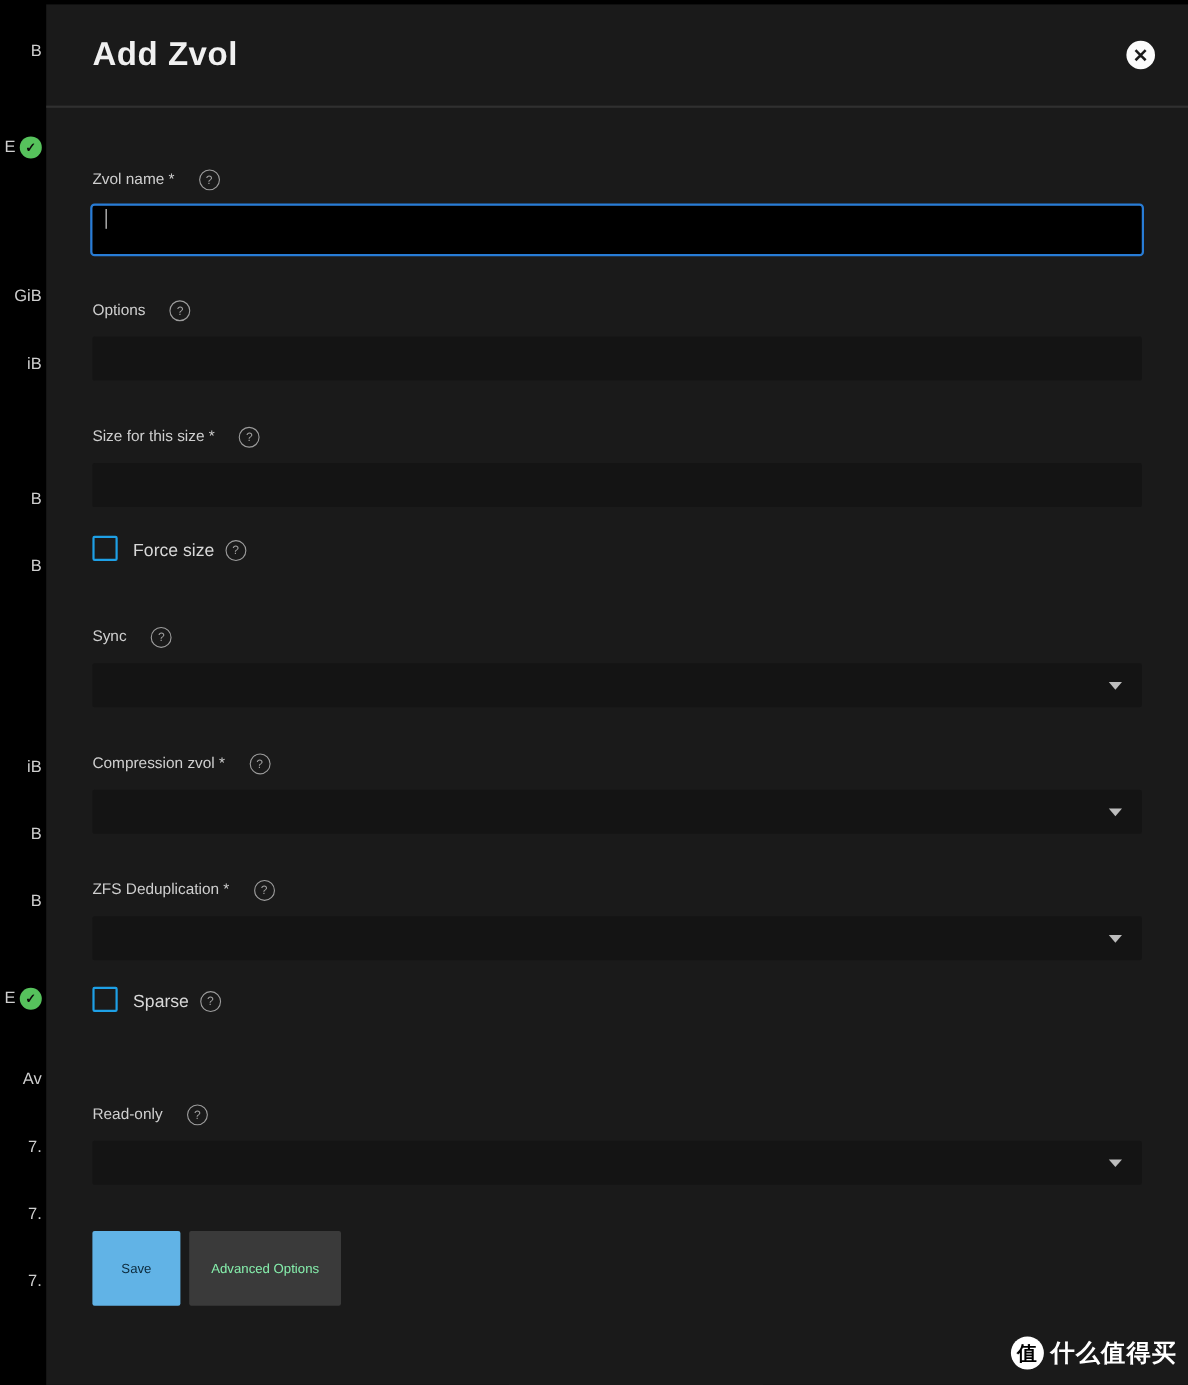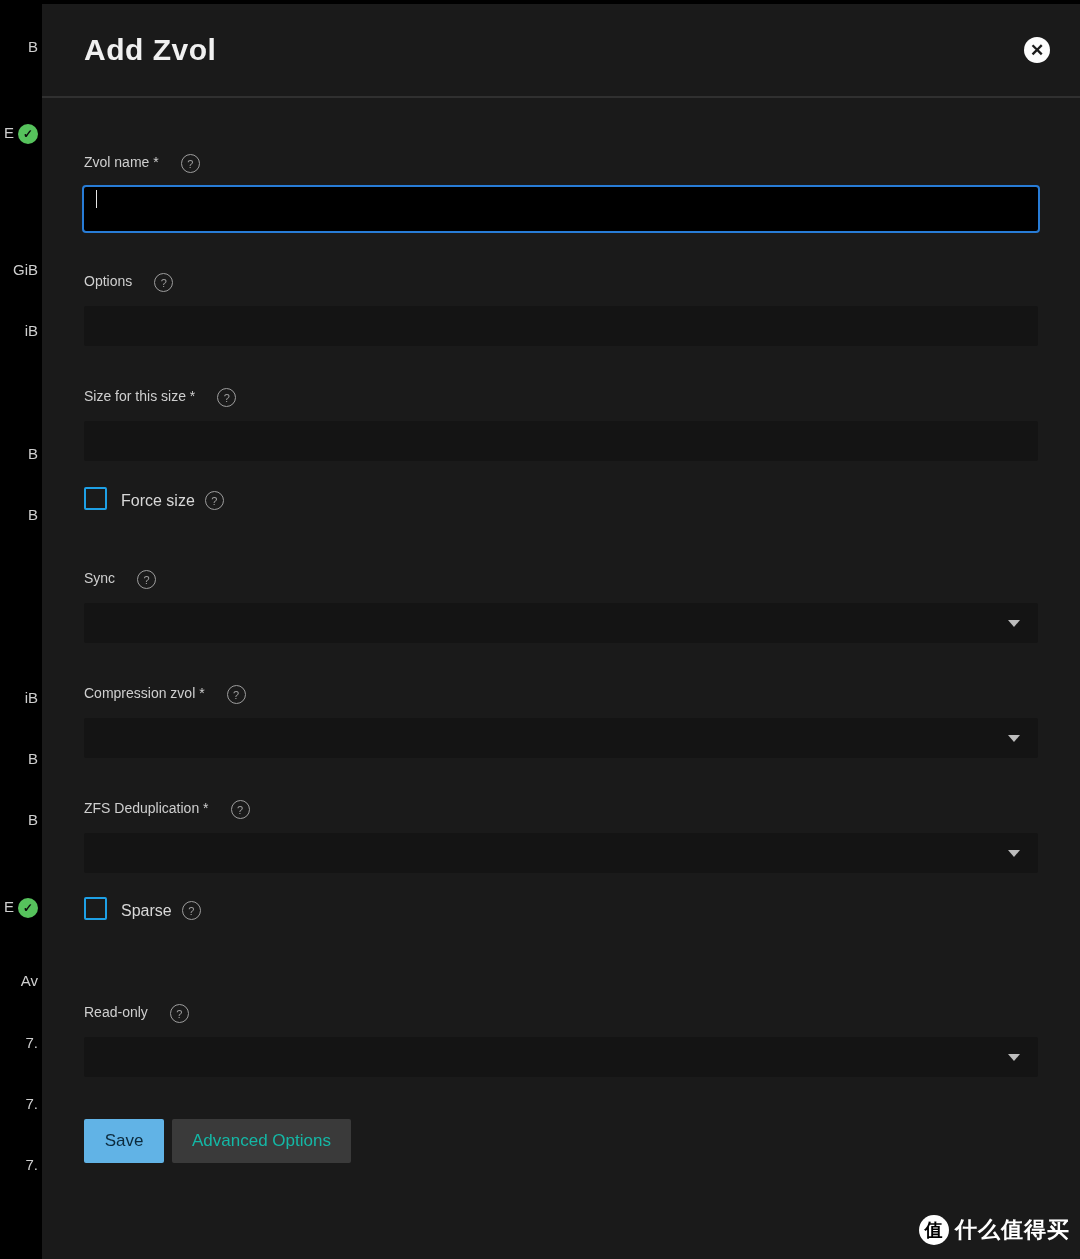--- a/index.html
+++ b/index.html
@@ -18,23 +18,23 @@
   .text-input,.select-box{width:100%;height:40px;background:#141414;border:none;box-sizing:border-box;border-radius:2px;color:#e6e6e6;font-size:15px;padding:0 12px}
   .text-input.focused{outline:2px solid #287cd6;background:#000;height:44px}
   .text-input.focused::after{content:"";}
   .cursor-bar{display:inline-block;width:1px;height:18px;background:#e6e6e6;margin-left:0;position:relative;top:3px}
   .select-box{display:flex;align-items:center;justify-content:flex-end;padding-right:18px;cursor:pointer}
   .caret-down{width:0;height:0;border-left:6px solid transparent;border-right:6px solid transparent;border-top:7px solid #bdbdbd}
   .checkbox-row{display:flex;align-items:flex-end;margin-top:-2px;margin-bottom:42px}
   .cbox{width:19px;height:19px;border:2px solid #1ea0e6;border-radius:2px;margin-right:14px;cursor:pointer;flex-shrink:0}
   .cbox-label{font-size:16px;color:#d8d8d8;margin-right:10px}
   .btn-row{display:flex;gap:8px;margin-top:26px}
-  .btn{height:44px;padding:0 20px;display:flex;align-items:center;border-radius:2px;font-size:17px;cursor:pointer}
+  .btn{height:44px;padding:12px 20px;display:flex;align-items:center;border-radius:2px;font-size:12px;cursor:pointer}
   .btn-primary{background:#61b3e6;color:#0c2a3c;min-width:40px;justify-content:center}
-  .btn-secondary{background:#3a3a3a;color:#14b8a6}
+  .btn-secondary{background:#3a3a3a;color:#86efac}
   .watermark{position:absolute;right:10px;bottom:14px;display:flex;align-items:center;gap:6px;color:#fff;font-weight:700;font-size:22px;letter-spacing:1px}
   .wm-badge{width:30px;height:30px;border-radius:50%;background:#fff;color:#000;display:flex;align-items:center;justify-content:center;font-size:18px;font-weight:900}
 </style>
 </head>
 <body>
 
 <div class="bg-strip" id="bg-strip">
     <div class="bg-item" style="top: 38px;">B</div>
     <div class="bg-item" style="top: 124px;">E<span class="check-badge">✓</span></div>
     <div class="bg-item" style="top: 261px;">GiB</div>

